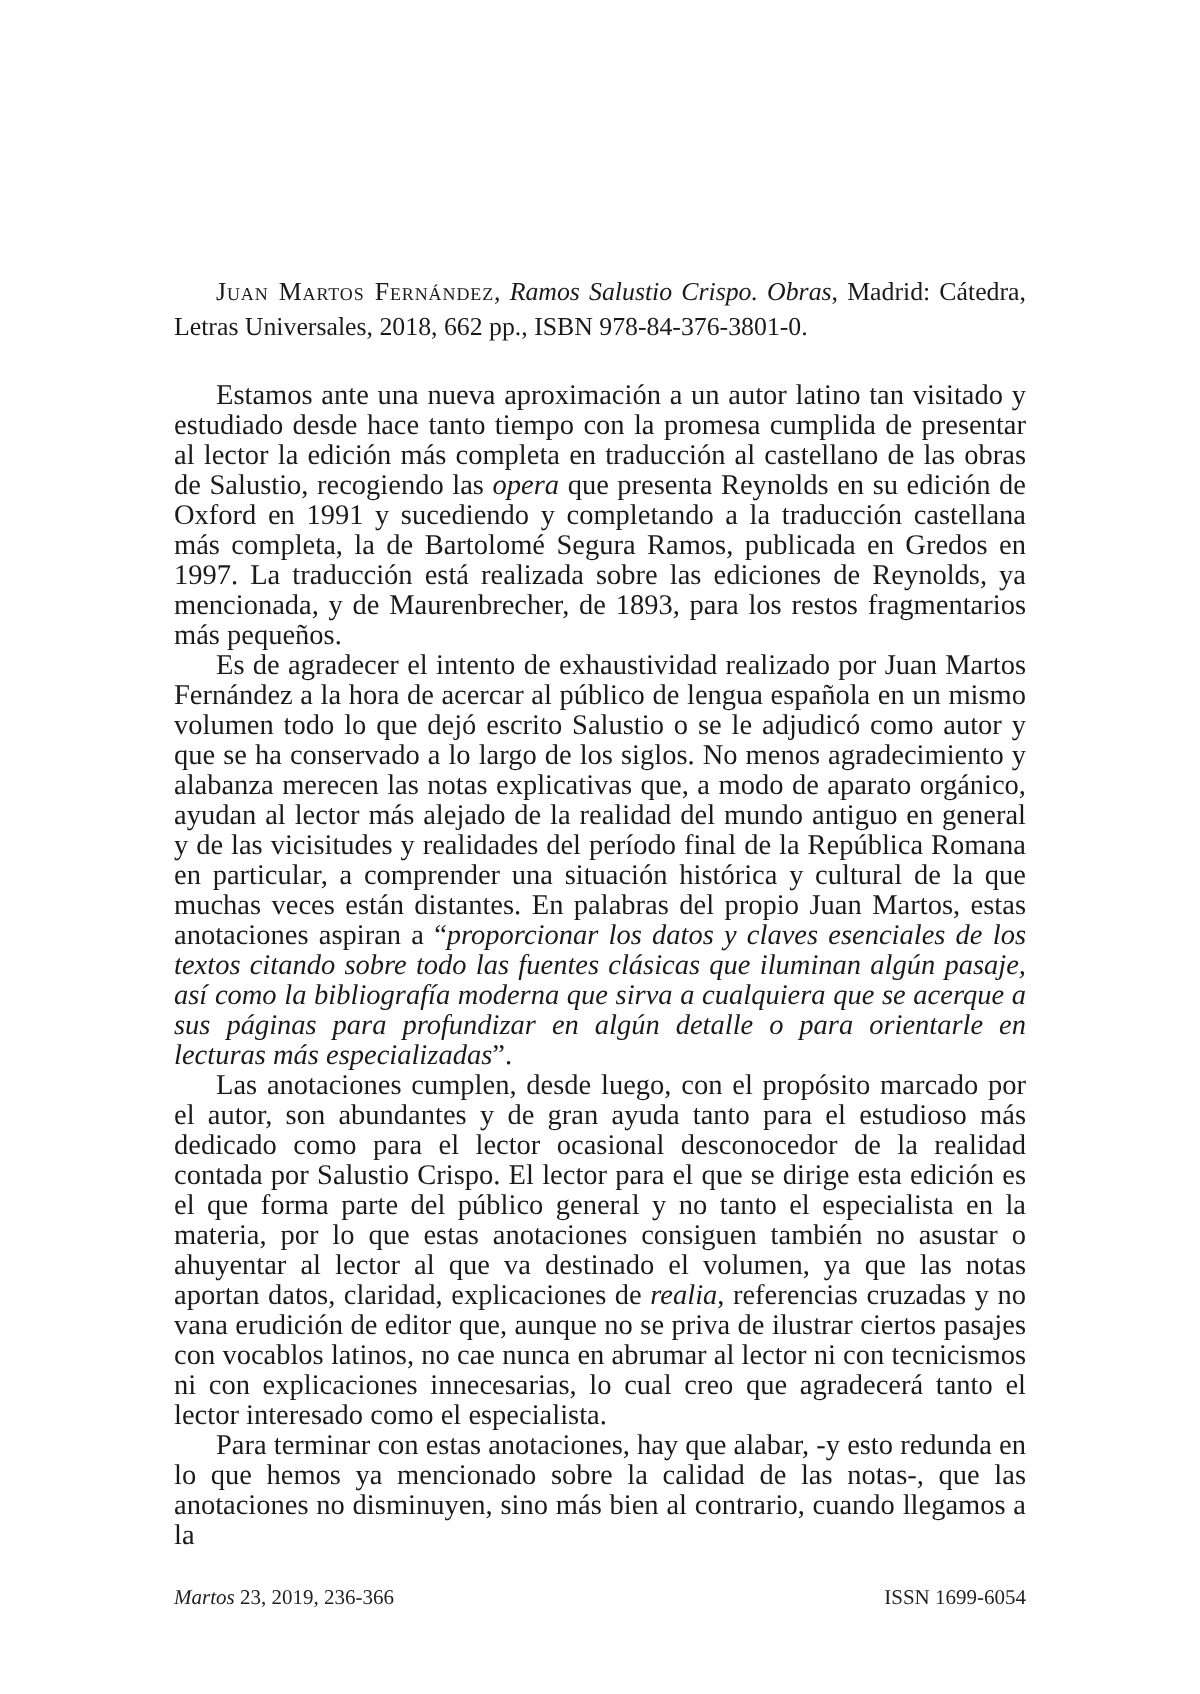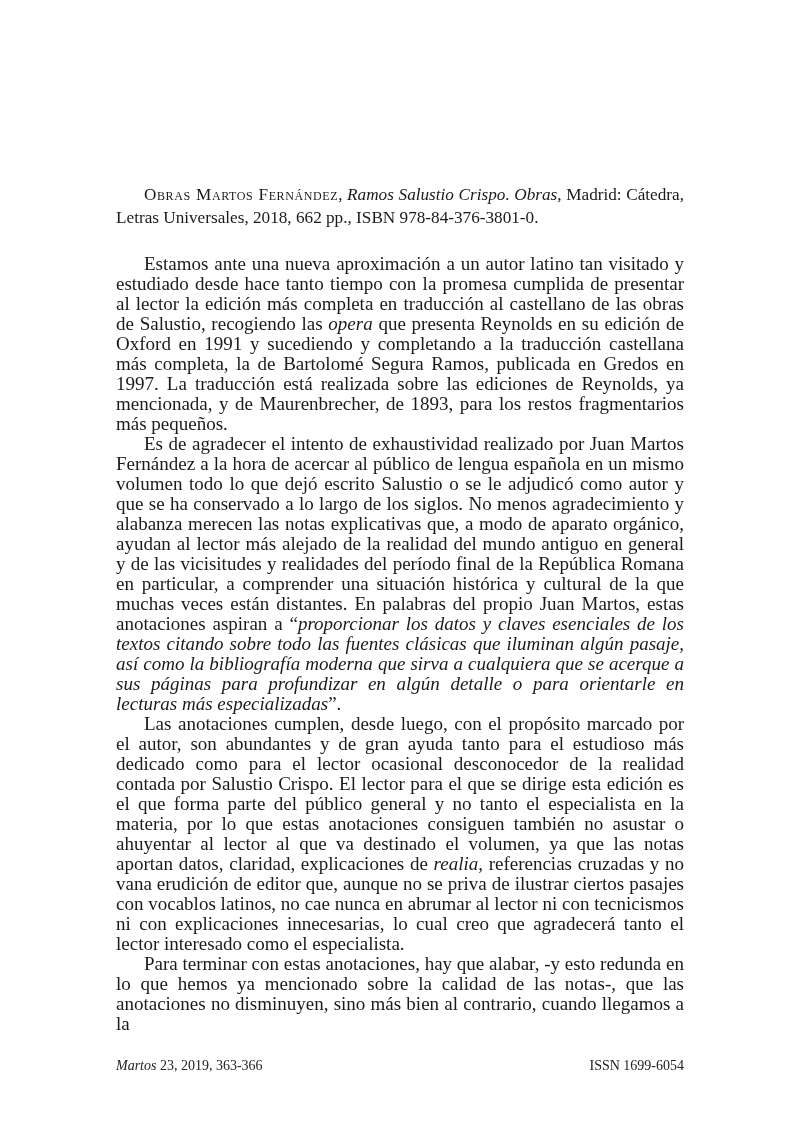--- a/index.html
+++ b/index.html
@@ -48,26 +48,26 @@
       display: flex;
       justify-content: space-between;
       color: #222;
     }
     .footer i { font-style: italic; }
   </style>
 </head>
 <body>
 
 <div class="page">
-  <p class="ref"><span class="sc">Obras Martos Fernández</span>, <i>Ramos Salustio Crispo. Obras</i><span>, Madrid: Cátedra, Letras Universales, 2018, 662 pp., ISBN 978-84-376-3801-0.</span></p>
+  <p class="ref"><span class="sc">Juan Martos Fernández</span>, <i>Ramos Salustio Crispo. Obras</i><span>, Madrid: Cátedra, Letras Universales, 2018, 662 pp., ISBN 978-84-376-3801-0.</span></p>
 
   <div class="body">
     <p><span>Estamos ante una nueva aproximación a un autor latino tan visitado y estudiado desde hace tanto tiempo con la promesa cumplida de presentar al lector la edición más completa en traducción al castellano de las obras de Salustio, recogiendo las </span><i>opera</i><span> que presenta Reynolds en su edición de Oxford en 1991 y sucediendo y completando a la traducción castellana más completa, la de Bartolomé Segura Ramos, publicada en Gredos en 1997. La traducción está realizada sobre las ediciones de Reynolds, ya mencionada, y de Maurenbrecher, de 1893, para los restos fragmentarios más pequeños.</span></p>
     <p><span>Es de agradecer el intento de exhaustividad realizado por Juan Martos Fernández a la hora de acercar al público de lengua española en un mismo volumen todo lo que dejó escrito Salustio o se le adjudicó como autor y que se ha conservado a lo largo de los siglos. No menos agradecimiento y alabanza merecen las notas explicativas que, a modo de aparato orgánico, ayudan al lector más alejado de la realidad del mundo antiguo en general y de las vicisitudes y realidades del período final de la República Romana en particular, a comprender una situación histórica y cultural de la que muchas veces están distantes. En palabras del propio Juan Martos, estas anotaciones aspiran a “</span><span class="q">proporcionar los datos y claves esenciales de los textos citando sobre todo las fuentes clásicas que iluminan algún pasaje, así como la bibliografía moderna que sirva a cualquiera que se acerque a sus páginas para profundizar en algún detalle o para orientarle en lecturas más especializadas</span><span>”.</span></p>
     <p><span>Las anotaciones cumplen, desde luego, con el propósito marcado por el autor, son abundantes y de gran ayuda tanto para el estudioso más dedicado como para el lector ocasional desconocedor de la realidad contada por Salustio Crispo. El lector para el que se dirige esta edición es el que forma parte del público general y no tanto el especialista en la materia, por lo que estas anotaciones consiguen también no asustar o ahuyentar al lector al que va destinado el volumen, ya que las notas aportan datos, claridad, explicaciones de </span><i>realia</i><span>, referencias cruzadas y no vana erudición de editor que, aunque no se priva de ilustrar ciertos pasajes con vocablos latinos, no cae nunca en abrumar al lector ni con tecnicismos ni con explicaciones innecesarias, lo cual creo que agradecerá tanto el lector interesado como el especialista.</span></p>
     <p><span>Para terminar con estas anotaciones, hay que alabar, -y esto redunda en lo que hemos ya mencionado sobre la calidad de las notas-, que las anotaciones no disminuyen, sino más bien al contrario, cuando llegamos a la</span></p>
   </div>
 </div>
 
 <div class="footer">
-  <span><i>Martos</i><span> 23, 2019, 363-366</span></span>
+  <span><i>Martos</i><span> 23, 2019, 236-366</span></span>
   <span>ISSN 1699-6054</span>
 </div>
 
 </body></html>

